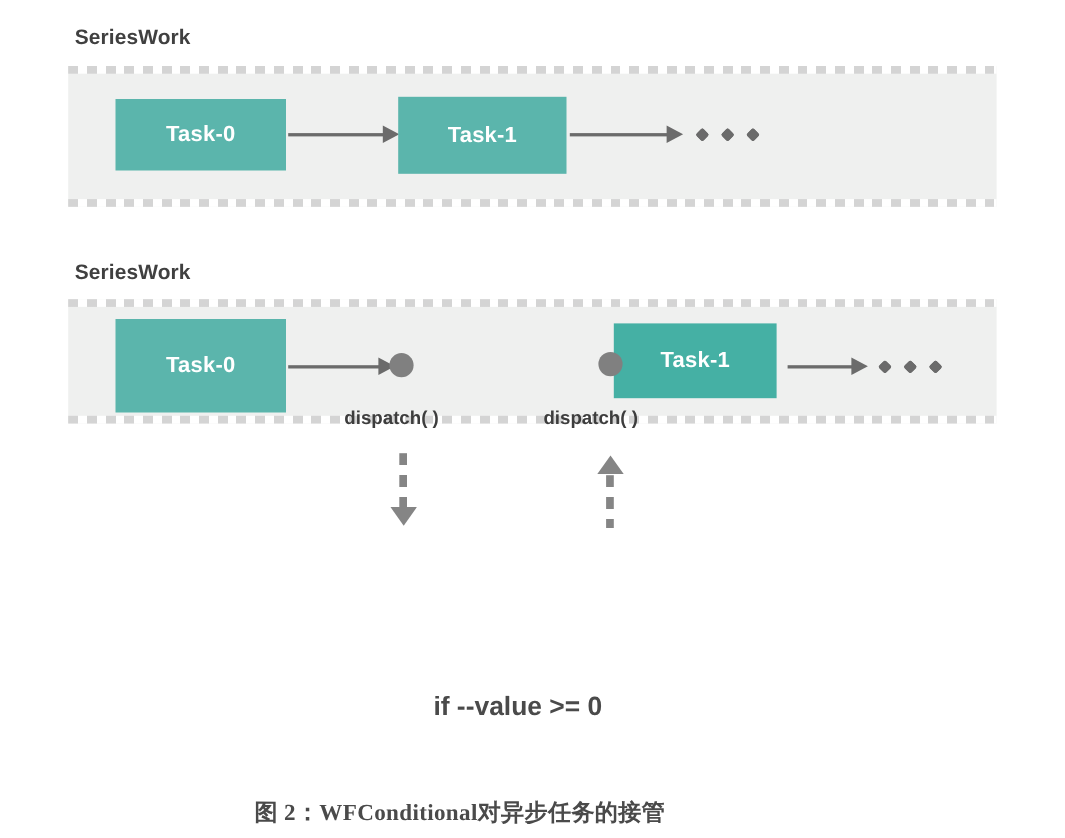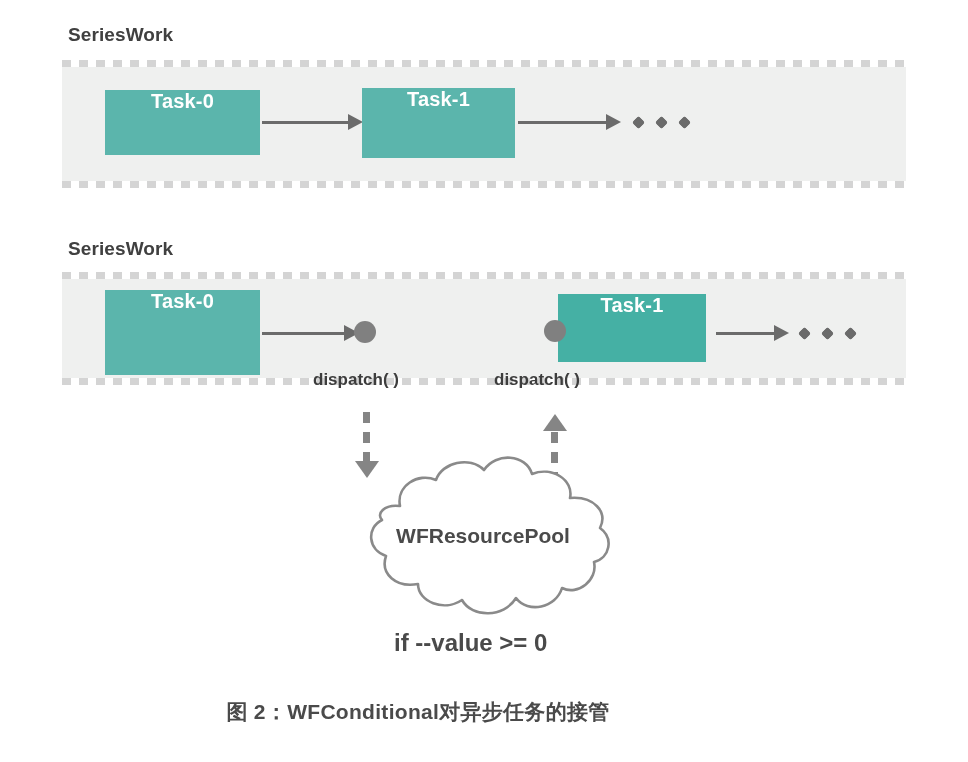--- a/index.html
+++ b/index.html
@@ -44,21 +44,21 @@
         #d4d4d4 0px, #d4d4d4 9px,
         #ffffff 9px, #ffffff 17px);
   }
   .band-dash.top { top: 0; }
   .band-dash.bottom { bottom: 0; }
 
   
   .box {
     position: absolute;
     display: flex;
-    align-items: flex-start;
+    align-items: center;
     justify-content: center;
     color: #ffffff;
     font-weight: bold;
     font-size: 20px;
     letter-spacing: 0.2px;
     white-space: nowrap;
   }
   .box-teal { background: #5bb5ac; }
   .box-green { background: #a3d47d; }
   .box-teal-over { background: #45b0a4; }
@@ -240,37 +240,18 @@
 
   <div class="dispatch-label" style="left:313px; top:370px;">dispatch( )</div>
   <div class="dispatch-label" style="left:494px; top:370px;">dispatch( )</div>
 
   <div class="dash-line" style="left:363px; top:412px; height:52px;"></div>
   <div class="dash-head-down" style="left:355px; top:461px;"></div>
 
   <div class="dash-line" style="left:551px; top:432px; height:48px;"></div>
   <div class="dash-head-up" style="left:543px; top:414px;"></div>
 
-  <div class="cloud-wrap" style="left:338px; top:446px; width:290px; height:180px;">
-    <svg width="290" height="180" viewBox="0 0 290 180">
-      <path d="M 62 60
-               C 58 40, 80 26, 98 34
-               C 104 16, 132 10, 146 24
-               C 158 6, 188 8, 194 28
-               C 214 20, 236 34, 232 52
-               C 256 50, 270 66, 262 82
-               C 276 92, 272 112, 256 116
-               C 260 134, 240 150, 224 142
-               C 218 162, 190 168, 178 152
-               C 166 172, 134 172, 124 154
-               C 106 166, 80 156, 80 138
-               C 58 142, 42 128, 48 110
-               C 30 104, 28 82, 44 74
-               C 38 68, 46 58, 62 60 Z" fill="#ffffff" stroke="#8a8a8a" stroke-width="2.6" stroke-linejoin="round"></path>
-    </svg>
-    <div class="cloud-text" style="top:78px;">WFResourcePool</div>
-  </div>
 
   <div class="cond-text" style="left:394px; top:629px;">if --value &gt;= 0</div>
 
-  <div class="caption" style="left:0; top:698px;">图 2：WFConditional对异步任务的接管</div>
+  <div class="caption" style="left:0; top:724px;font-family:Liberation Serif, serif;">图 2：WFConditional对异步任务的接管</div>
 
 </div>
 
 </body></html>

